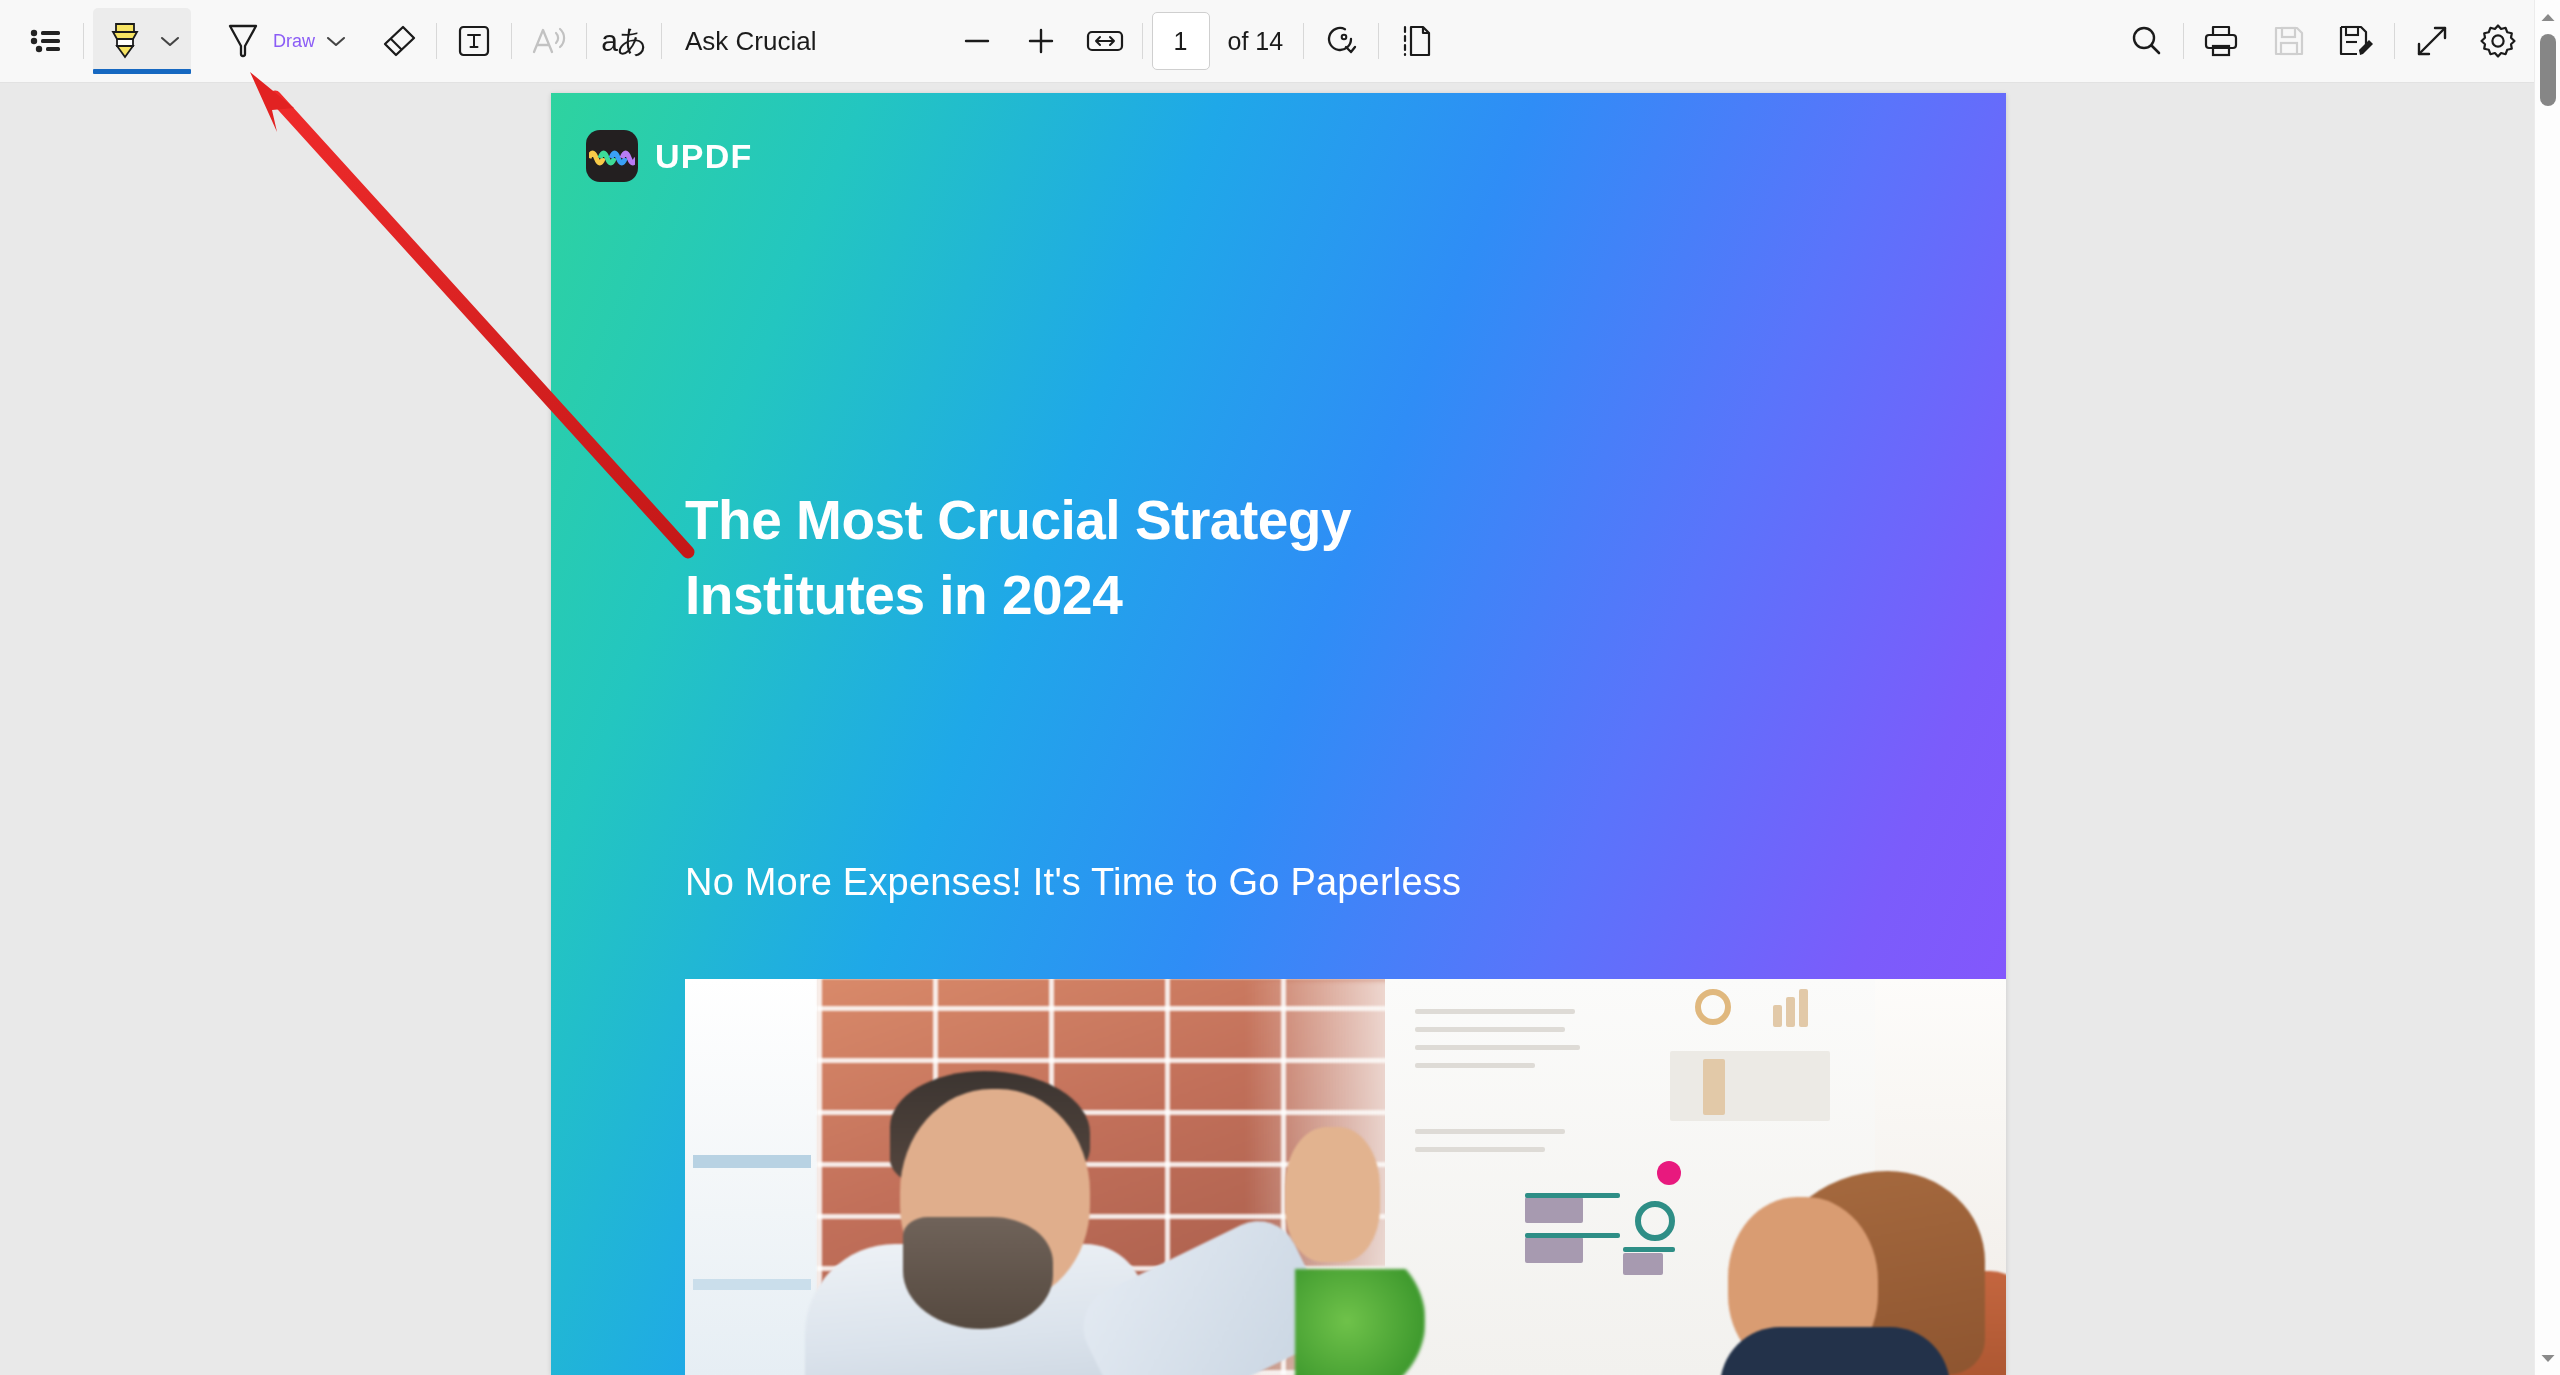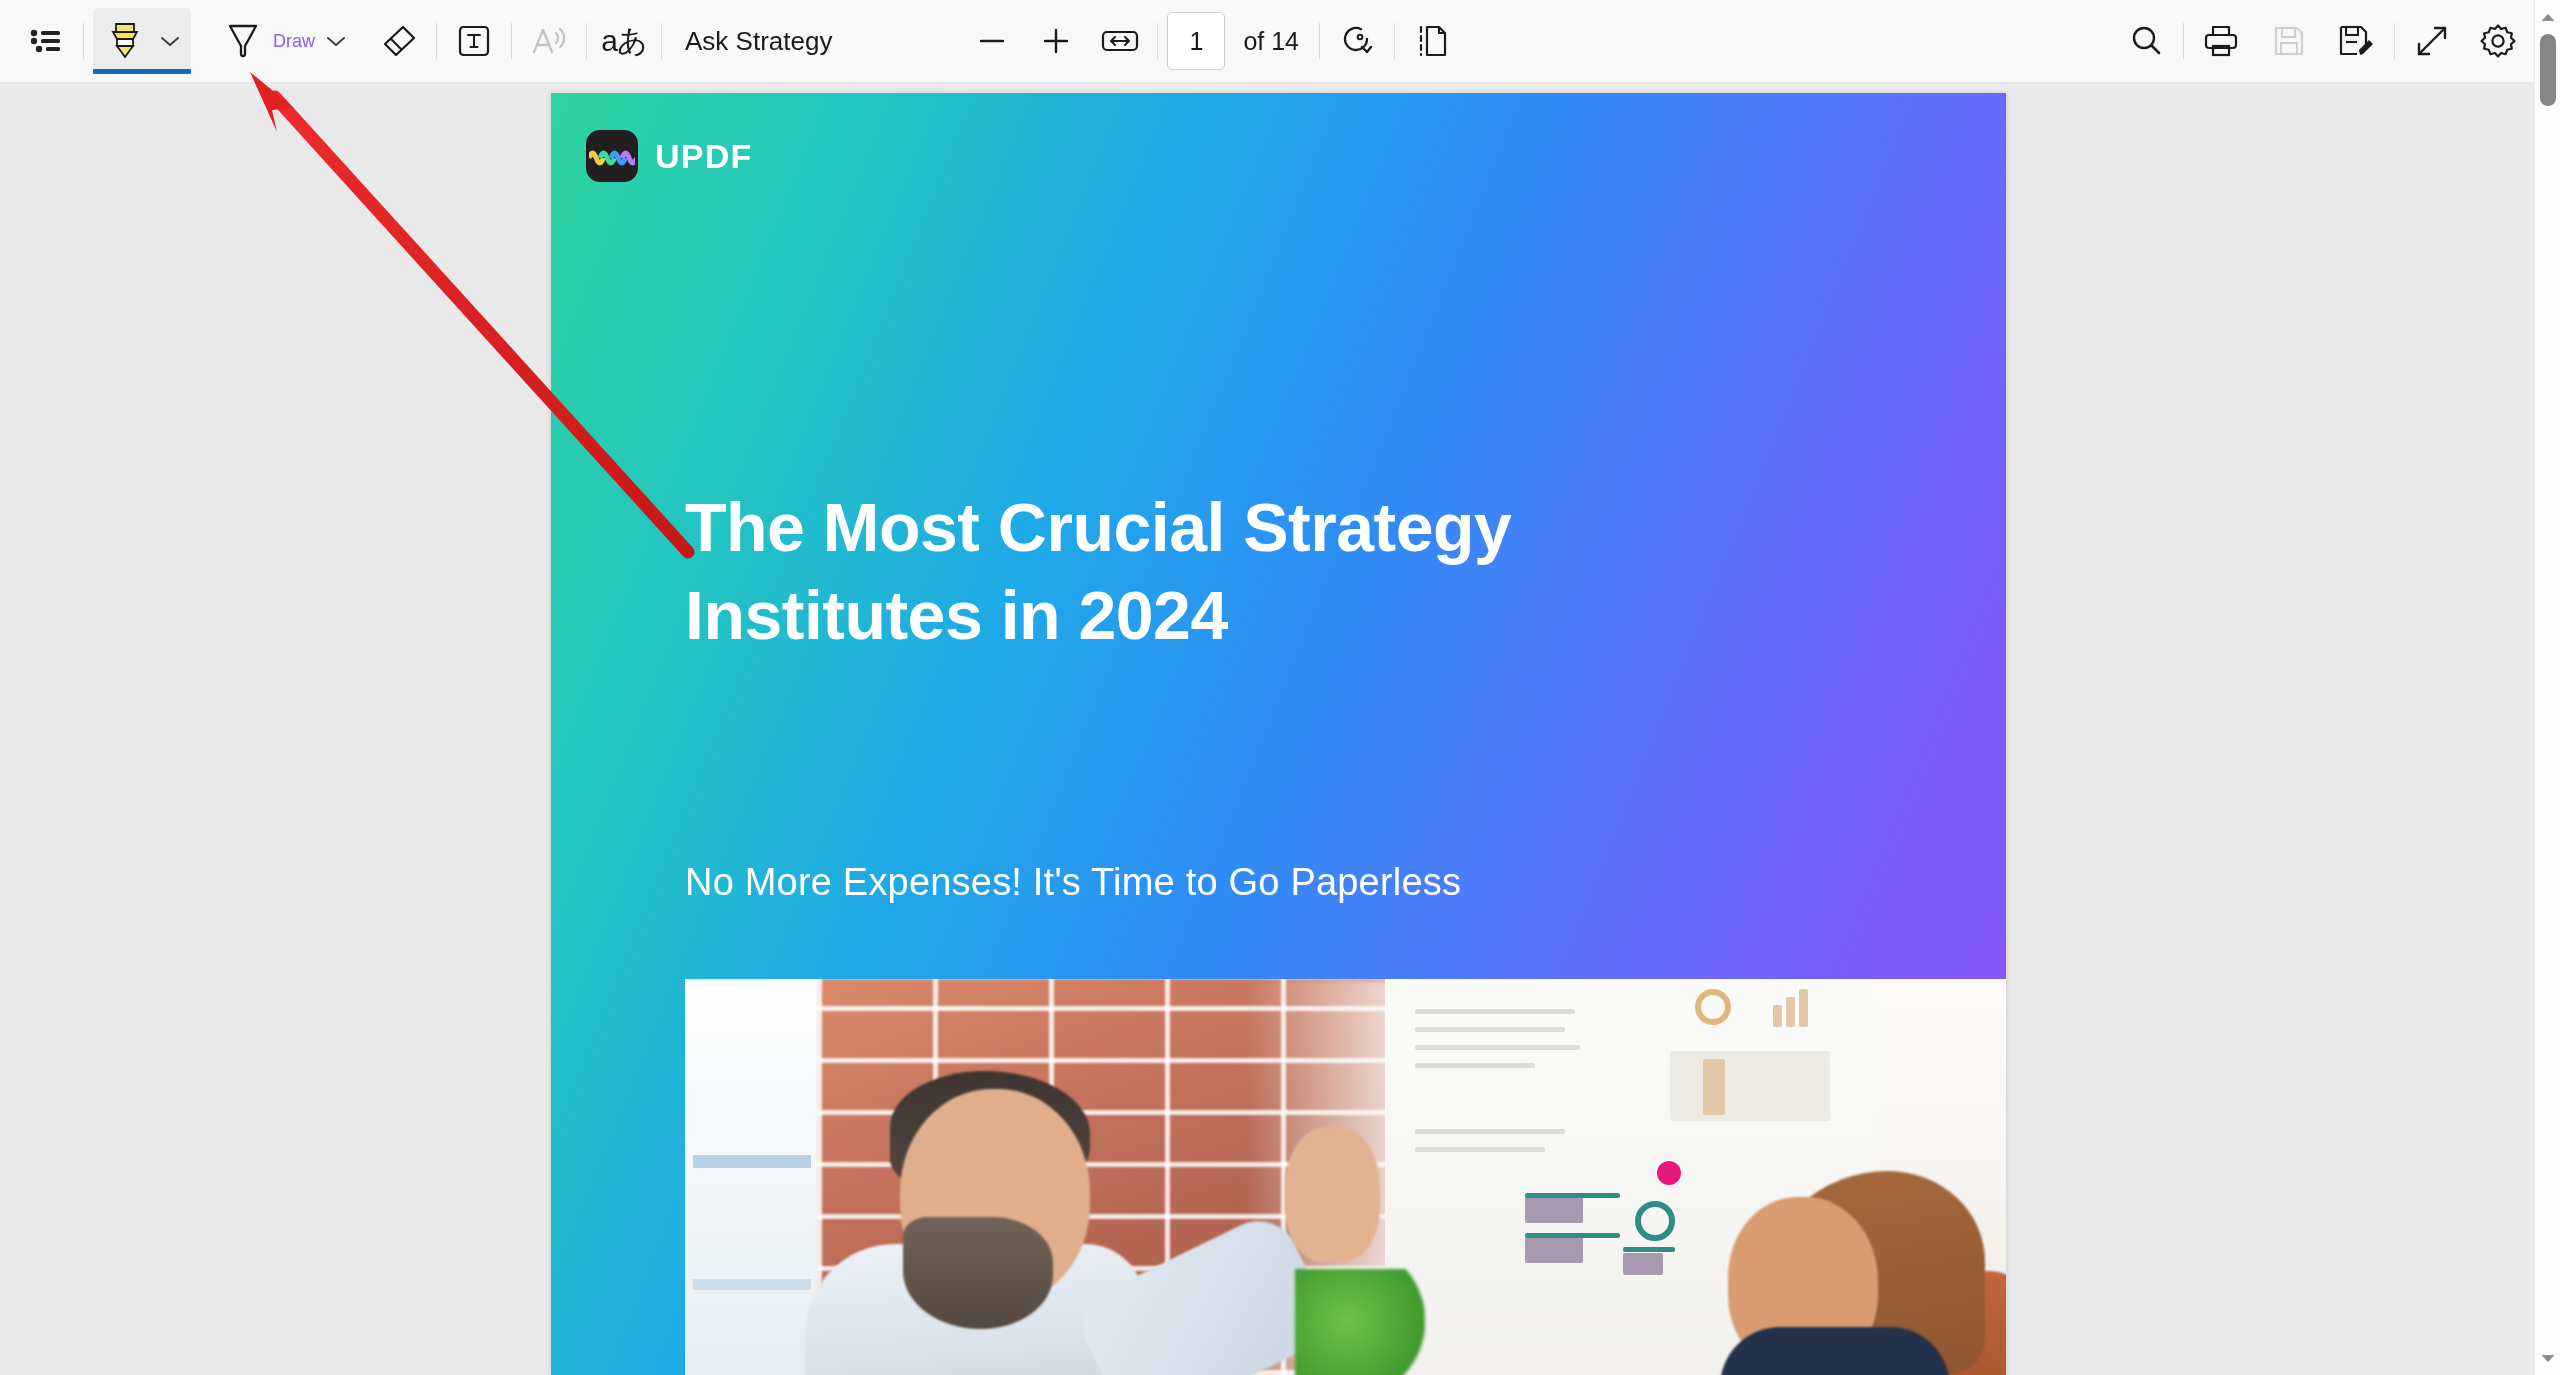--- a/index.html
+++ b/index.html
@@ -108,21 +108,21 @@
   }
   .logo-mark svg{ position:absolute; left:3px; top:15px; }
   .logo-word{
     color:#ffffff; font-size:34px; font-weight:bold;
     letter-spacing:1.2px;
   }
   .doc-title{
     position:absolute; left:134px; top:400px;
     width:1100px;
     color:#ffffff;
-    font-size:68px; font-weight:bold;
+    font-size:55px; font-weight:bold;
     line-height:1.0;
     letter-spacing:-.5px;
   }
   .doc-title div{ margin-bottom:20px; }
   .doc-sub{
     position:absolute; left:134px; top:768px;
     color:#ffffff; font-size:38px; font-weight:normal;
     letter-spacing:.2px;
   }
   
@@ -332,21 +332,21 @@
   </div>
 
   <div class="sep"></div>
 
   <div class="tb-btn" title="Translate">
     <span style="font-size:30px;color:#1b1b1b;letter-spacing:-1px">aあ</span>
   </div>
 
   <div class="sep"></div>
 
-  <div class="copilot">Ask Strategy</div>
+  <div class="copilot">Ask Crucial</div>
 
   <div style="width:118px"></div>
 
   <div class="tb-btn" title="Zoom out">
     <svg width="34" height="34" viewBox="0 0 34 34">
       <path d="M6 17 H28" stroke="#1b1b1b" stroke-width="2.4" stroke-linecap="round"></path>
     </svg>
   </div>
 
   <div style="width:8px"></div>

